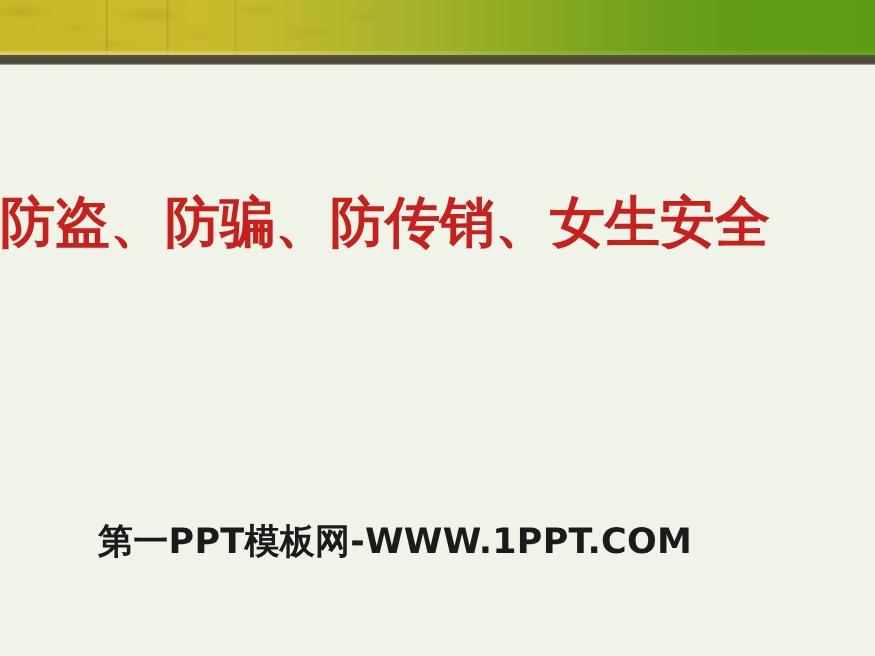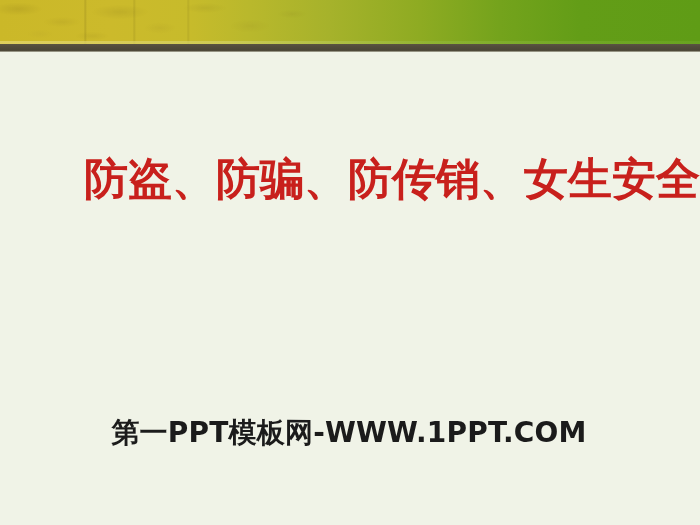--- a/index.html
+++ b/index.html
@@ -122,21 +122,21 @@
     width: 700px;
     height: 473px;
     background: #f0f3e7;
   }
 
   .slide-title {
     position: absolute;
     left: 0;
     top: 100px;
     width: 700px;
-    text-align: right;
+    text-align: left;
     color: #c8201c;
     font-family: "DejaVu Sans", "Liberation Sans", sans-serif;
     font-weight: bold;
     font-size: 44px;
     line-height: 54px;
     letter-spacing: 0px;
     white-space: nowrap;
   }
 
   .watermark {
@@ -145,21 +145,20 @@
     top: 363px;
     width: 632px;
     text-align: center;
     color: #1b1b1b;
     font-family: "DejaVu Sans", "Liberation Sans", sans-serif;
     font-weight: bold;
     font-size: 28px;
     line-height: 36px;
     letter-spacing: 0.2px;
     white-space: nowrap;
-    padding-left: 33px;
   }
 </style>
 </head>
 <body>
 
 <div id="slide">
 
   <div class="top-band">
     <div class="band-texture"></div>
     <div class="band-seams"></div>

